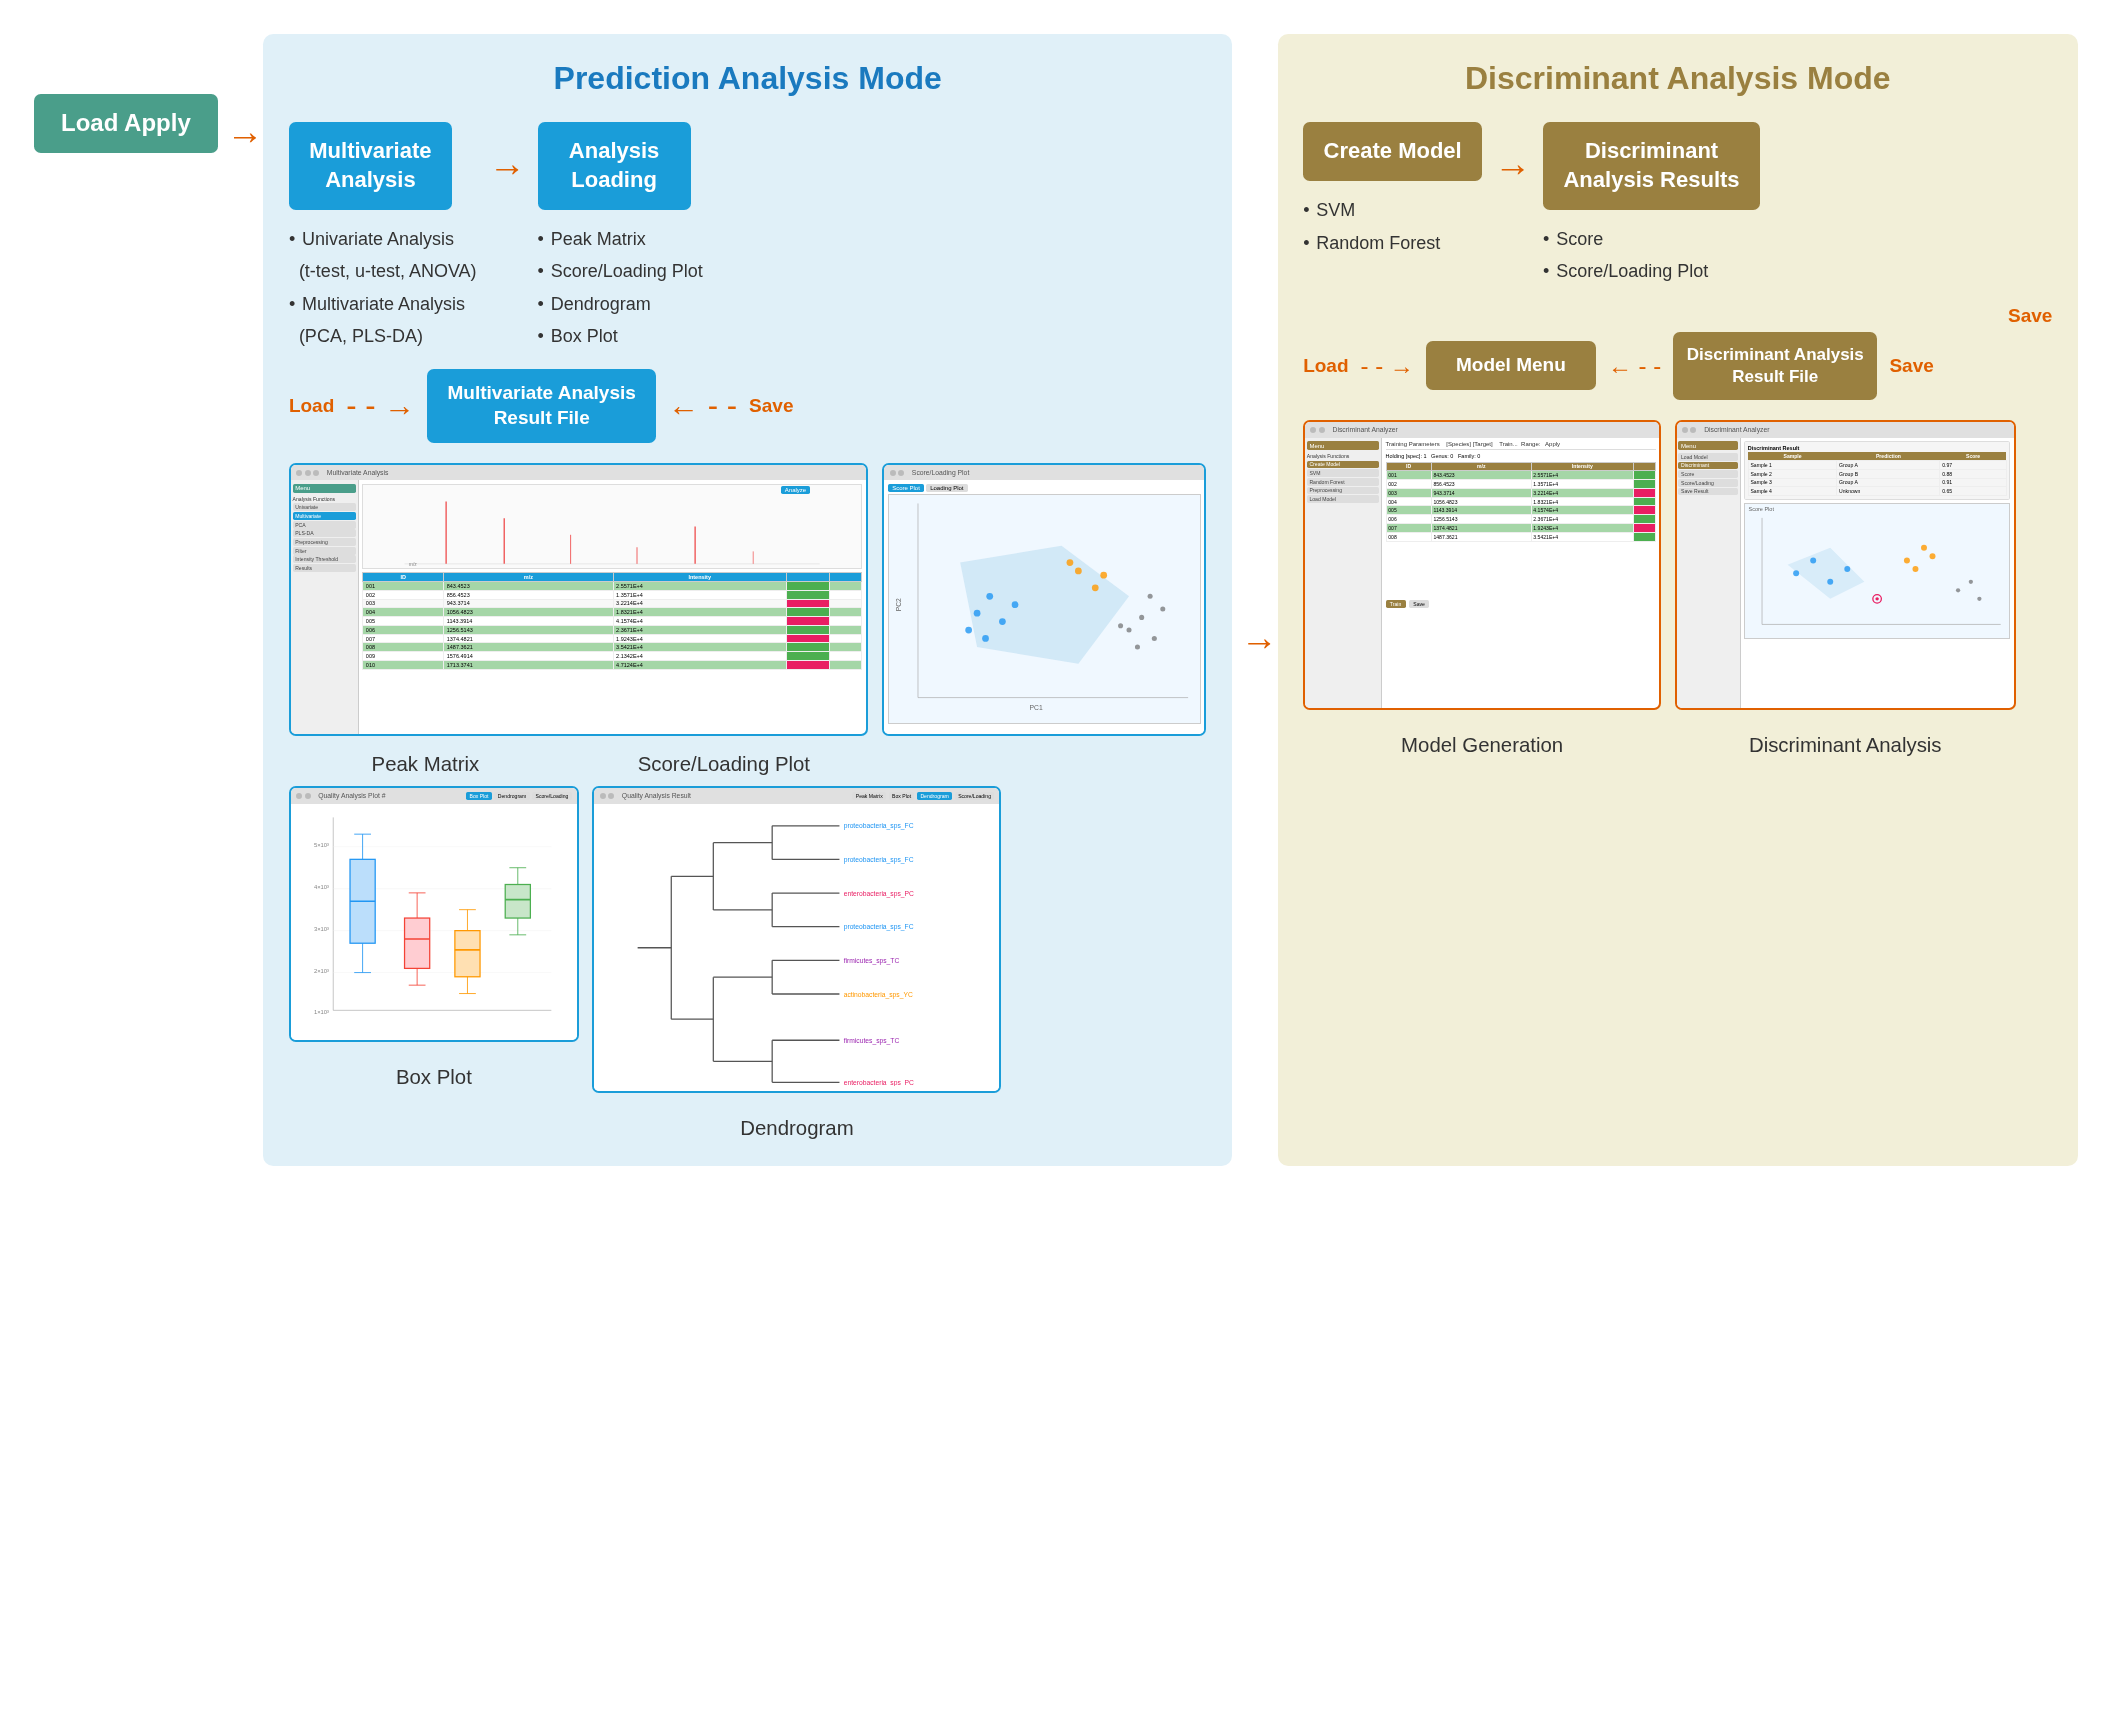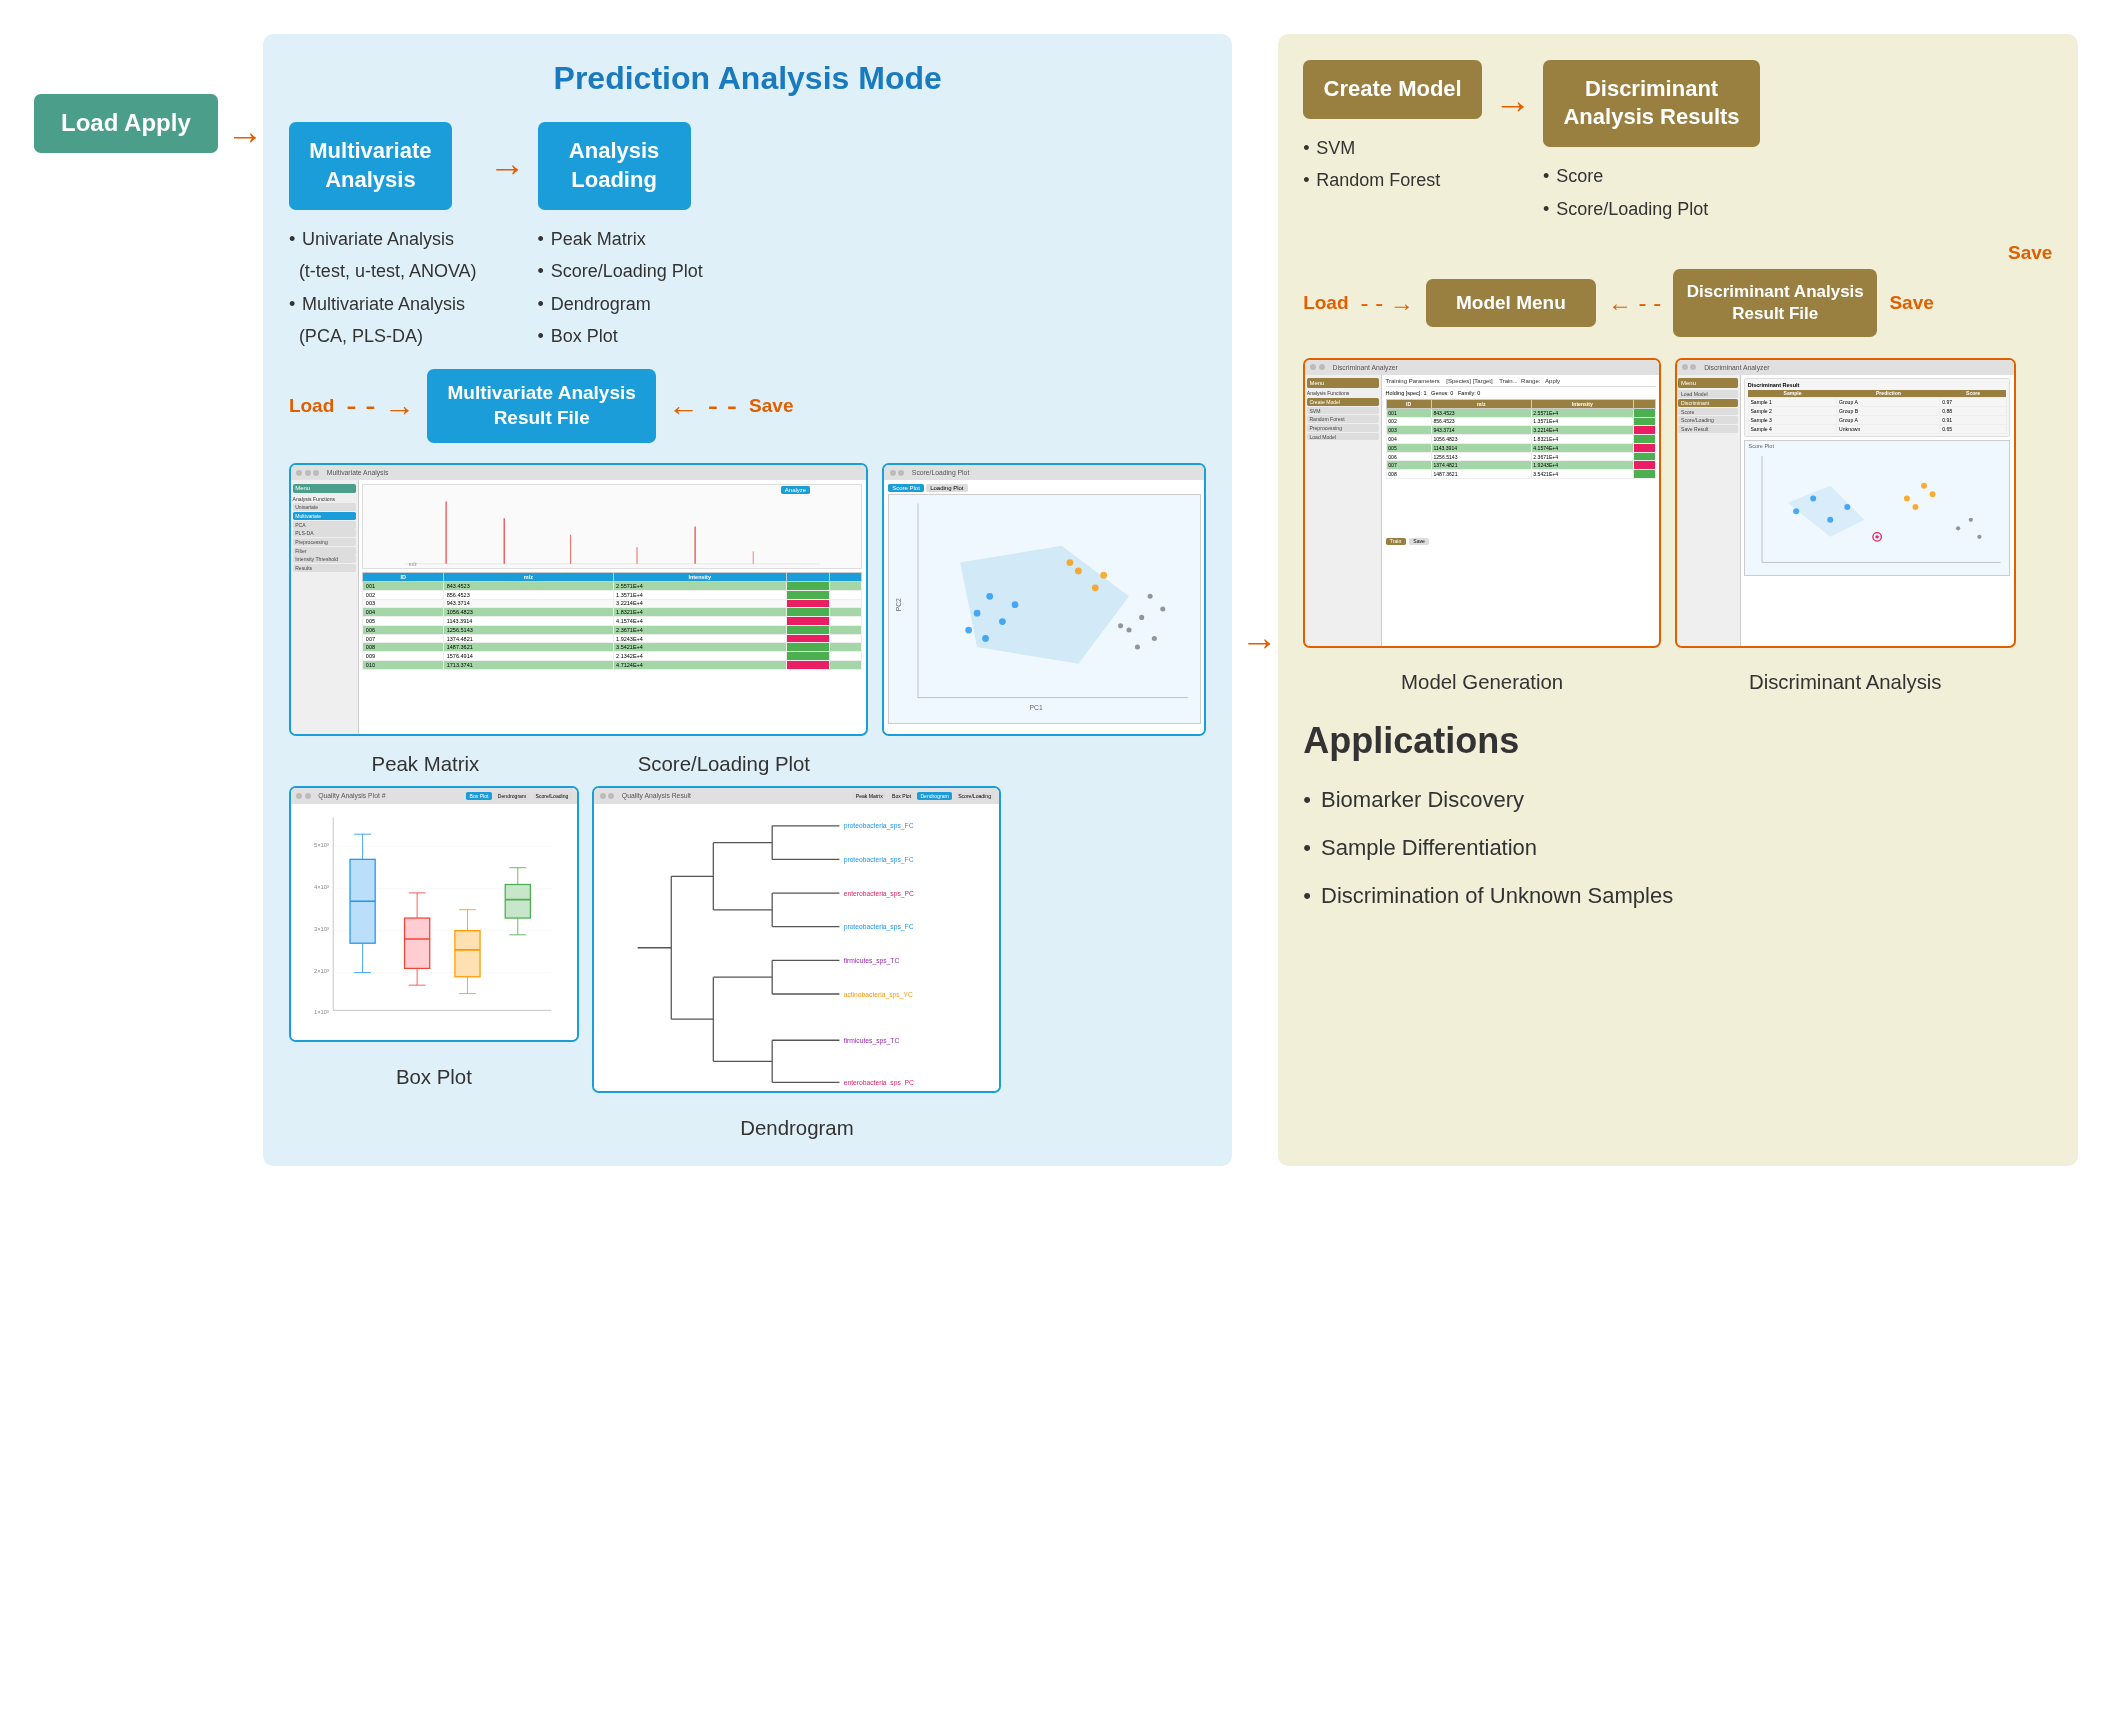--- a/index.html
+++ b/index.html
@@ -643,20 +643,21 @@
           </div>
         </div>
       </div>
     </div>
 
     <div style="display:flex;align-items:center;padding-top:77px;">
       <div style="color:#e06000;font-size:37px;">→</div>
     </div>
 
     <div class="disc-outer">
+      <div class="section-title-gold">Discriminant Analysis Mode</div>
 
       <div class="flow-top-disc">
         <div class="flow-item">
           <div class="flow-box-gold">Create Model</div>
           <ul class="flow-bullets" style="margin-top:8.5px;">
             <li>SVM</li>
             <li>Random Forest</li>
           </ul>
         </div>
 
@@ -866,25 +867,17 @@
                       <circle cx="275" cy="100" r="2.5" fill="#555" opacity="0.6"></circle>
                     </svg>
                   </div>
                 </div>
               </div>
             </div>
             <div class="screenshot-label">Discriminant Analysis</div>
           </div>
         </div>
 
-        <div class="applications-section">
-          <div class="applications-title">Applications</div>
-          <ul class="applications-list">
-            <li>Biomarker Discovery</li>
-            <li>Sample Differentiation</li>
-            <li>Discrimination of Unknown Samples</li>
-          </ul>
-        </div>
       </div>
     </div>
   </div>
 </div>
 
 
 </body></html>

